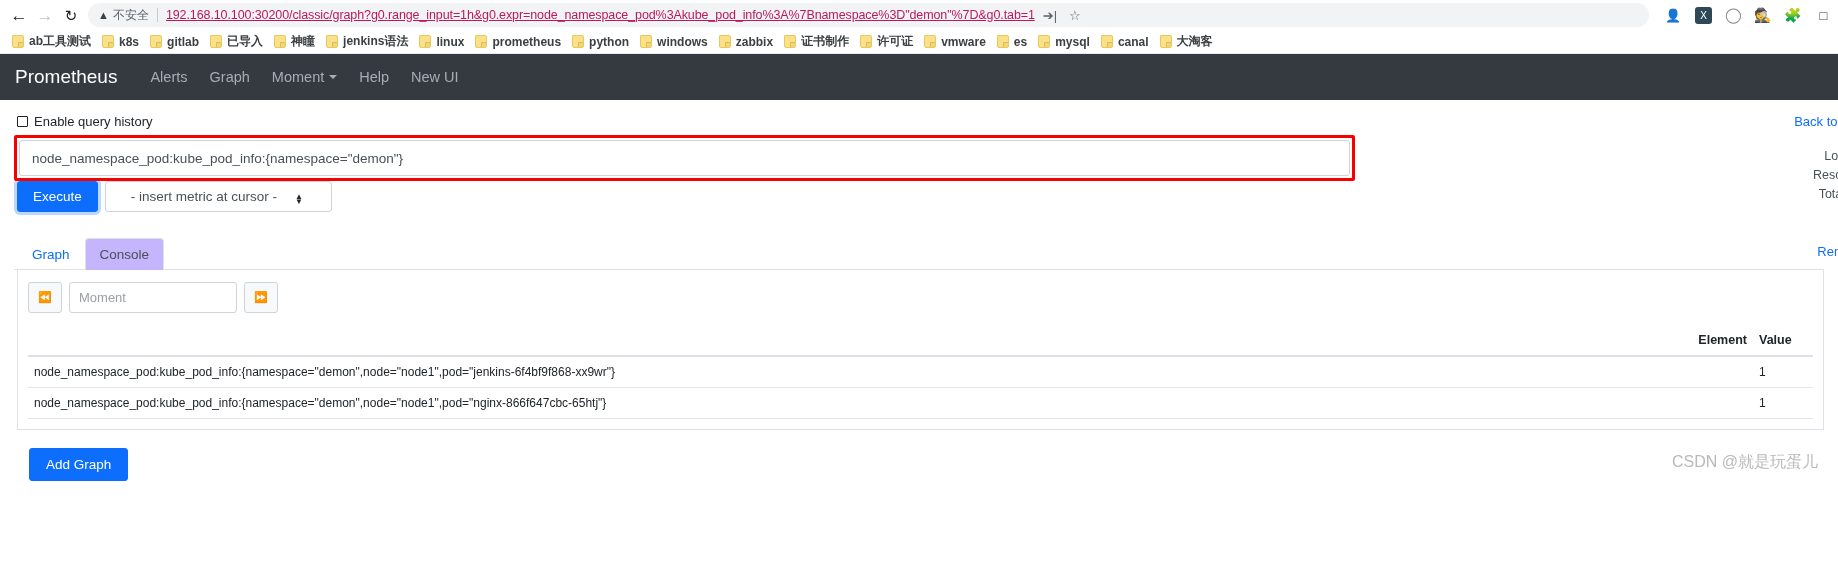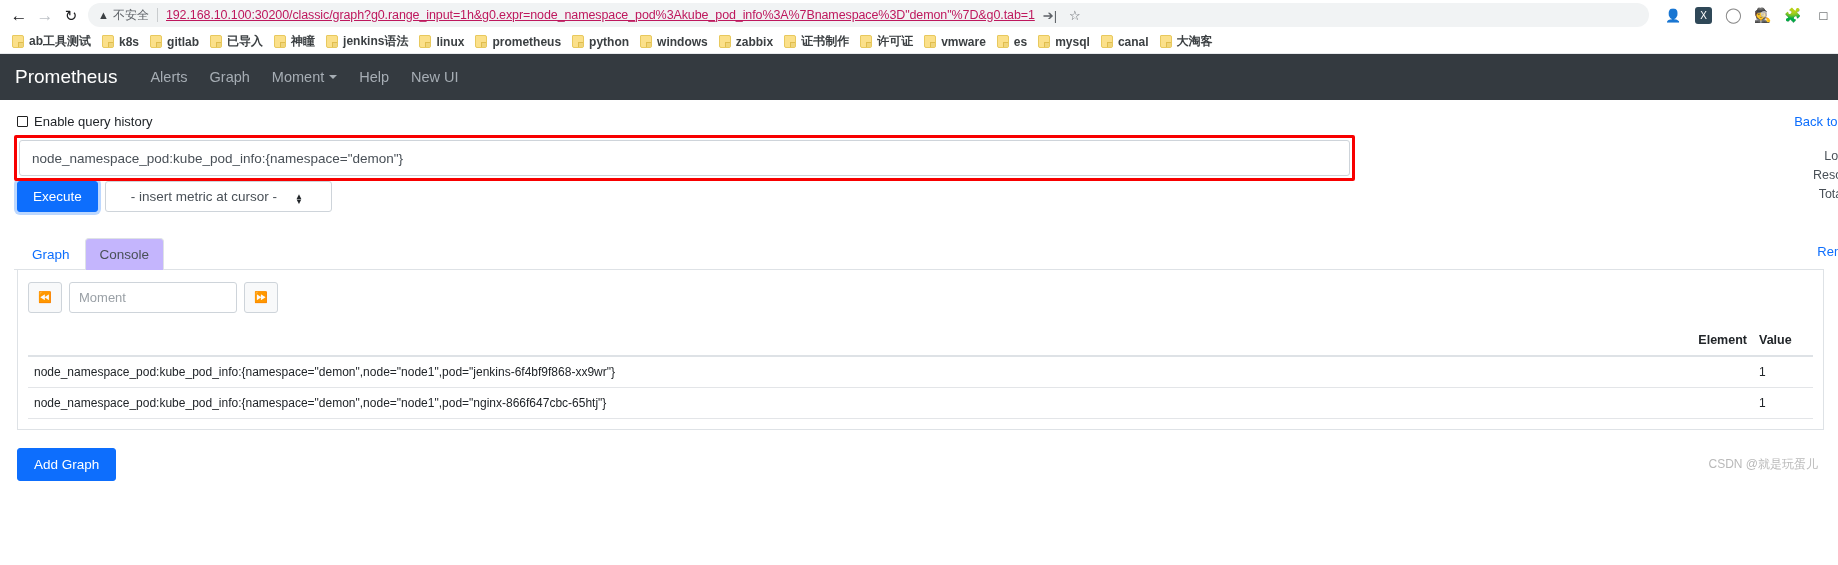--- a/index.html
+++ b/index.html
@@ -307,20 +307,21 @@
   .addgraph-row { padding: 18px 0 0 3px; }
   .btn-addgraph {
     background: #0d6efd;
     border: 1px solid #0d6efd;
     color: #fff;
     border-radius: 3px;
     font-size: 13.5px;
     padding: 8px 16px;
     font-family: "Liberation Sans", sans-serif;
     cursor: pointer;
+    margin-left: 12px;
   }
 
   
   .right-panel {
     position: absolute;
     top: 0;
     right: -14px;
     width: 300px;
     text-align: right;
     padding-right: 0;
@@ -350,21 +351,21 @@
     display: block;
     white-space: nowrap;
     text-align: right;
   }
 
   .watermark {
     position: absolute;
     right: 20px;
     bottom: 8px;
     color: #b9b9b9;
-    font-size: 12px;
+    font-size: 16px;
     white-space: nowrap;
   }
 </style>
 </head>
 <body>
 
 <div class="browser-chrome">
 
   <div class="toolbar-row">
     <div class="nav-btn back">←</div>

